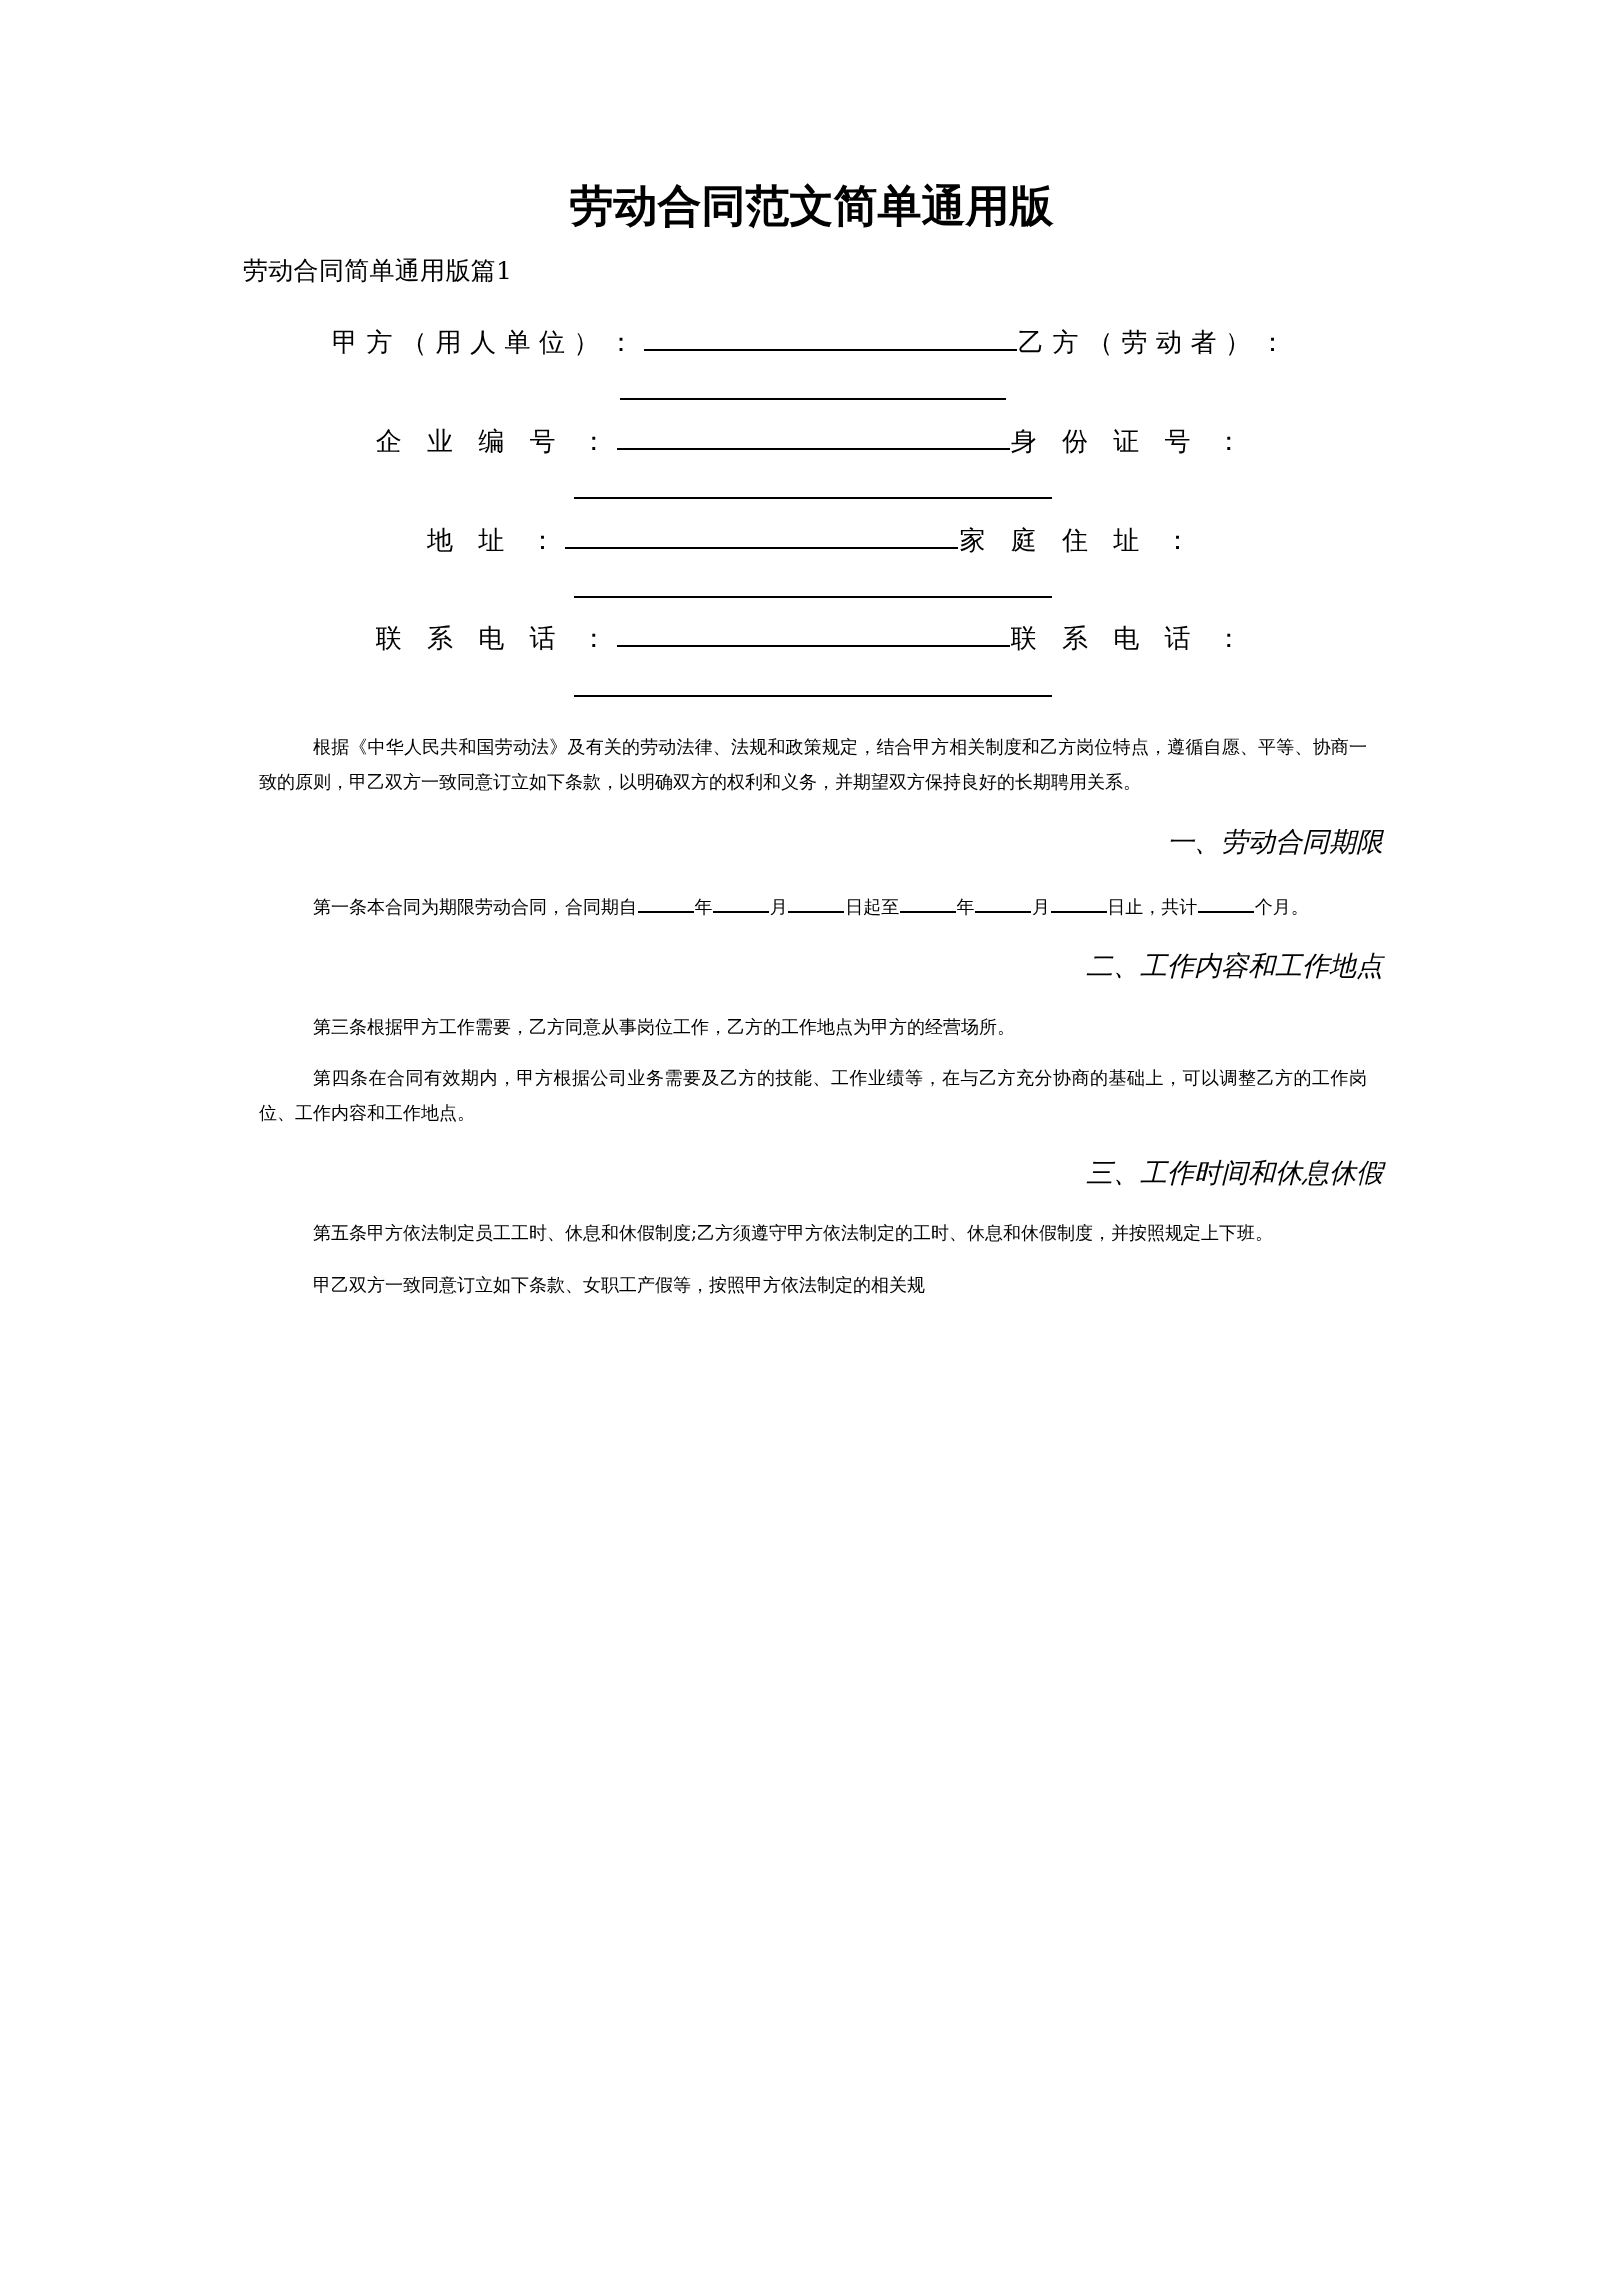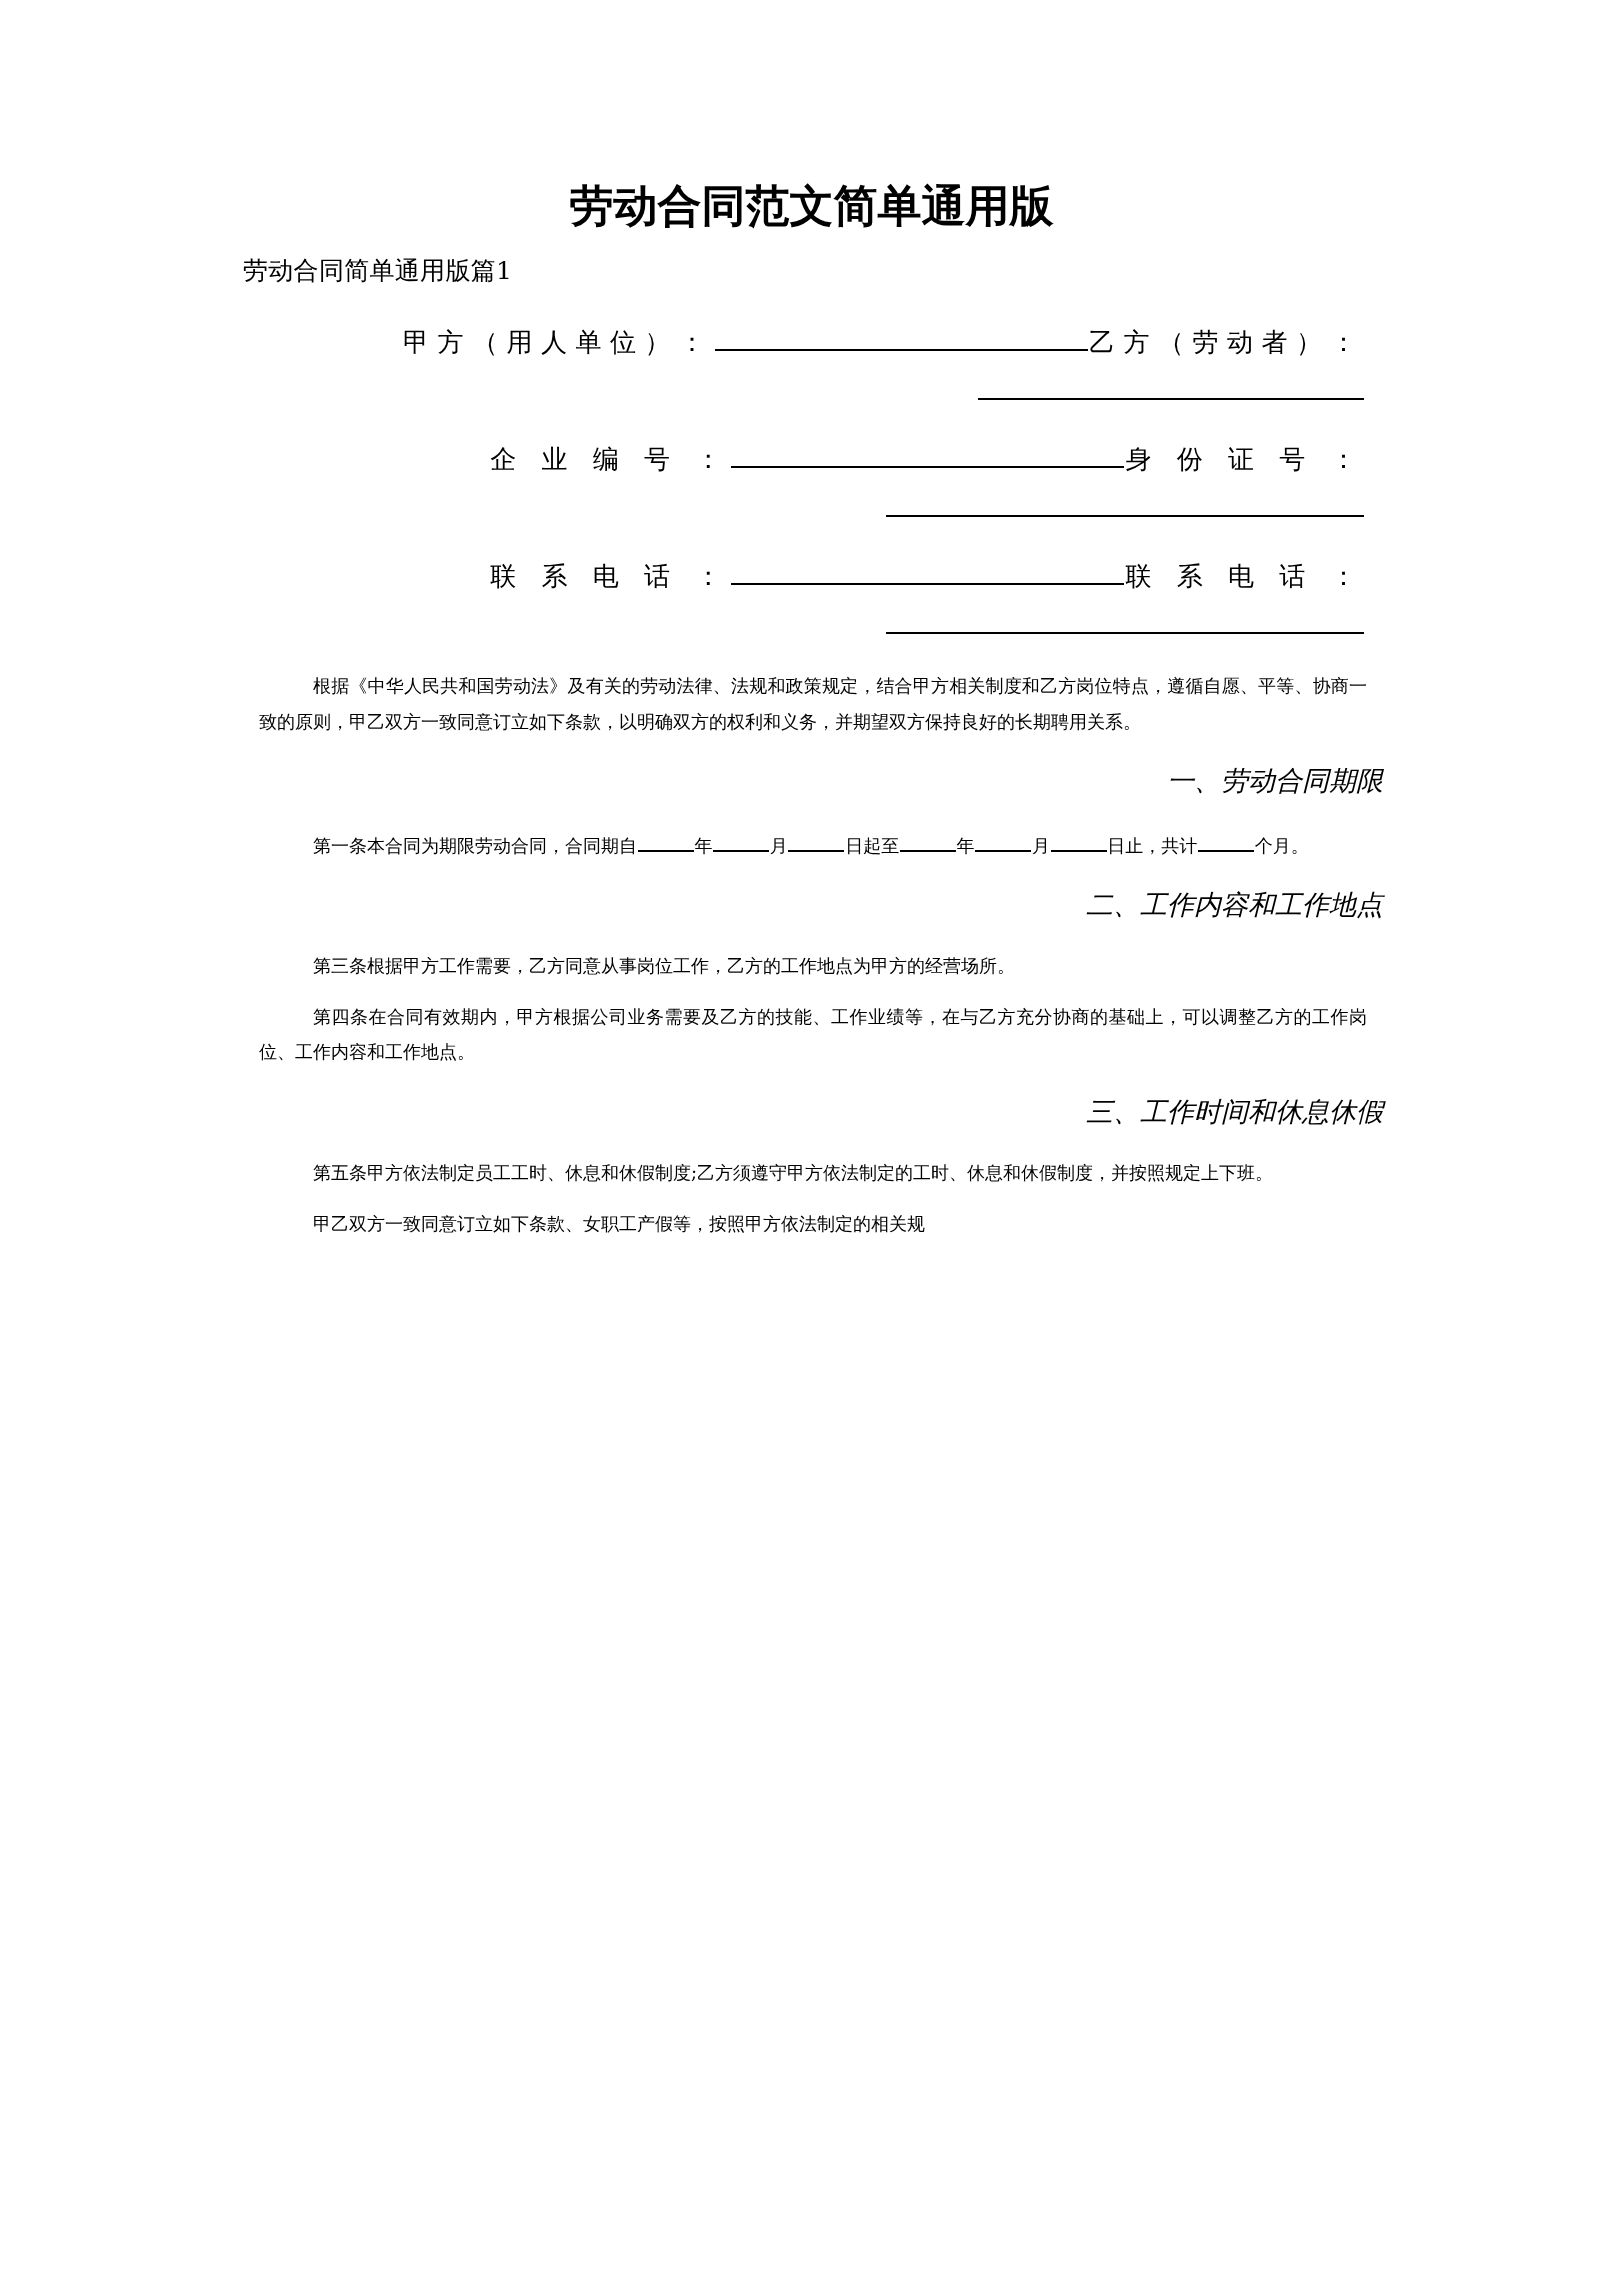--- a/index.html
+++ b/index.html
@@ -49,22 +49,22 @@
     letter-spacing: 0.3px;
   }
 
   
   .form-block {
     margin: 0 0 11.8px 0;
   }
   .form-row {
     font-size: 26px;
     line-height: 1.90;
-    margin: 18px;
-    text-align: right;
+    margin: 0;
+    text-align: center;
     white-space: normal;
   }
   .flabel {
     letter-spacing: 8.5px;
   }
   .fline {
     display: inline-block;
     vertical-align: baseline;
     border-bottom: 2px solid #000;
     height: 29px;
@@ -116,20 +116,23 @@
     <div class="form-block">
 
       <div class="form-row">
         <span class="flabel">甲方（用人单位）：</span><span class="fline fline-main"></span><span class="flabel">乙方（劳动者）：</span><span class="fline fline-wrap"></span>
       </div>
 
       <div class="form-row">
         <span class="flabel">企 业 编 号 ：</span><span class="fline fline-main2"></span><span class="flabel">身 份 证 号 ：</span><span class="fline fline-wrap2"></span>
       </div>
 
+      <div class="form-row">
+        <span class="flabel">地  址 ：</span><span class="fline fline-main2"></span><span class="flabel">家 庭 住 址 ：</span><span class="fline fline-wrap2"></span>
+      </div>
 
       <div class="form-row">
         <span class="flabel">联 系 电 话 ：</span><span class="fline fline-main2"></span><span class="flabel">联 系 电 话 ：</span><span class="fline fline-wrap2"></span>
       </div>
 
     </div>
 
     <p class="para">根据《中华人民共和国劳动法》及有关的劳动法律、法规和政策规定，结合甲方相关制度和乙方岗位特点，遵循自愿、平等、协商一致的原则，甲乙双方一致同意订立如下条款，以明确双方的权利和义务，并期望双方保持良好的长期聘用关系。</p>
 
     <p class="heading">一、劳动合同期限</p>

